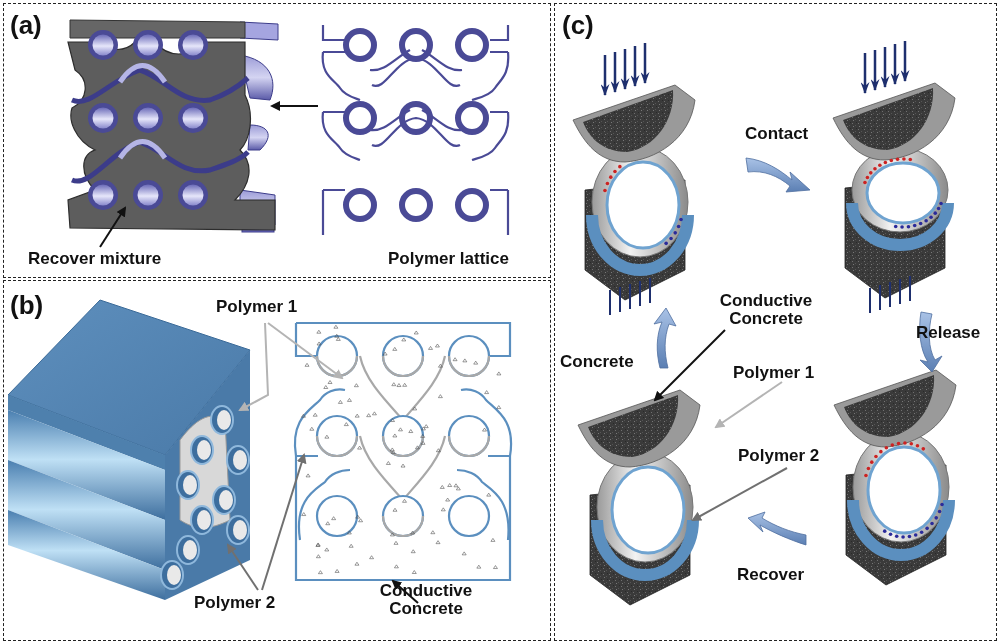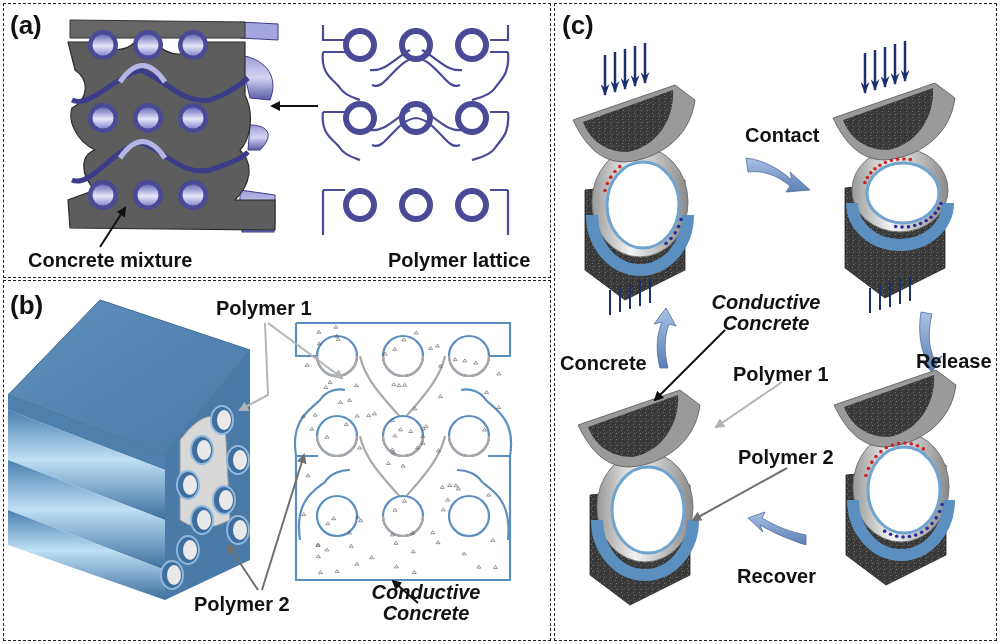--- a/index.html
+++ b/index.html
@@ -2,22 +2,22 @@
 <html><head>
 <meta charset="utf-8">
 <style>
   html, body { margin:0; padding:0; background:#ffffff; }
   body { width:1000px; height:644px; position:relative; overflow:hidden; font-family:"Liberation Sans", sans-serif; }
   .panel { position:absolute; border:1.6px dashed #222; box-sizing:border-box; }
   #panel-a { left:3px; top:3px; width:548px; height:275px; }
   #panel-b { left:3px; top:280px; width:548px; height:361px; }
   #panel-c { left:554px; top:3px; width:443px; height:638px; }
   .plabel { position:absolute; font-weight:bold; font-size:26px; color:#111; }
-  .lbl { position:absolute; font-weight:bold; font-size:20px; color:#111; white-space:nowrap; line-height:1.05; }
-  .lbl.center { text-align:center;font-style:italic; }
+  .lbl { position:absolute; font-weight:bold; font-size:17px; color:#111; white-space:nowrap; line-height:1.05; }
+  .lbl.center { text-align:center; }
   svg.fig { position:absolute; left:0; top:0; }
 </style>
 </head>
 <body>
 
 <div class="panel" id="panel-a"></div>
 <div class="panel" id="panel-b"></div>
 <div class="panel" id="panel-c"></div>
 
 <svg class="fig" width="1000" height="644" viewBox="0 0 1000 644">
@@ -426,32 +426,32 @@
 
   <line x1="725" y1="330" x2="655" y2="400" stroke="#111" stroke-width="2" marker-end="url(#arrBlack)"></line>
   <line x1="782" y1="382" x2="716" y2="427" stroke="#b4b4b4" stroke-width="2" marker-end="url(#arrGrey)"></line>
   <line x1="787" y1="468" x2="693" y2="520" stroke="#707070" stroke-width="2" marker-end="url(#arrDGrey)"></line>
 </svg>
 
 <div class="plabel" style="left:10px;top:10px;">(a)</div>
 <div class="plabel" style="left:10px;top:290px;">(b)</div>
 <div class="plabel" style="left:562px;top:10px;">(c)</div>
 
-<div class="lbl" style="left:28px;top:250px;">Concrete mixture</div>
+<div class="lbl" style="left:28px;top:250px;">Recover mixture</div>
 <div class="lbl" style="left:340px;top:250px;margin-left:48px;">Polymer lattice</div>
 
 <div class="lbl" style="left:216px;top:298px;">Polymer 1</div>
 <div class="lbl" style="left:194px;top:594px;">Polymer 2</div>
 <div class="lbl center" style="left:366px;top:582px;width:120px;">
   <span>Conductive</span><br>
   <span>Concrete</span>
 </div>
 
 <div class="lbl" style="left:745px;top:125px;">Contact</div>
-<div class="lbl" style="left:916px;top:351px;">Release</div>
+<div class="lbl" style="left:916px;top:324px;">Release</div>
 <div class="lbl" style="left:737px;top:566px;">Recover</div>
 <div class="lbl" style="left:560px;top:353px;">Concrete</div>
 <div class="lbl center" style="left:706px;top:292px;width:120px;">
   <span>Conductive</span><br>
   <span>Concrete</span>
 </div>
 <div class="lbl" style="left:733px;top:364px;">Polymer 1</div>
 <div class="lbl" style="left:738px;top:447px;">Polymer 2</div>
 
 </body></html>

